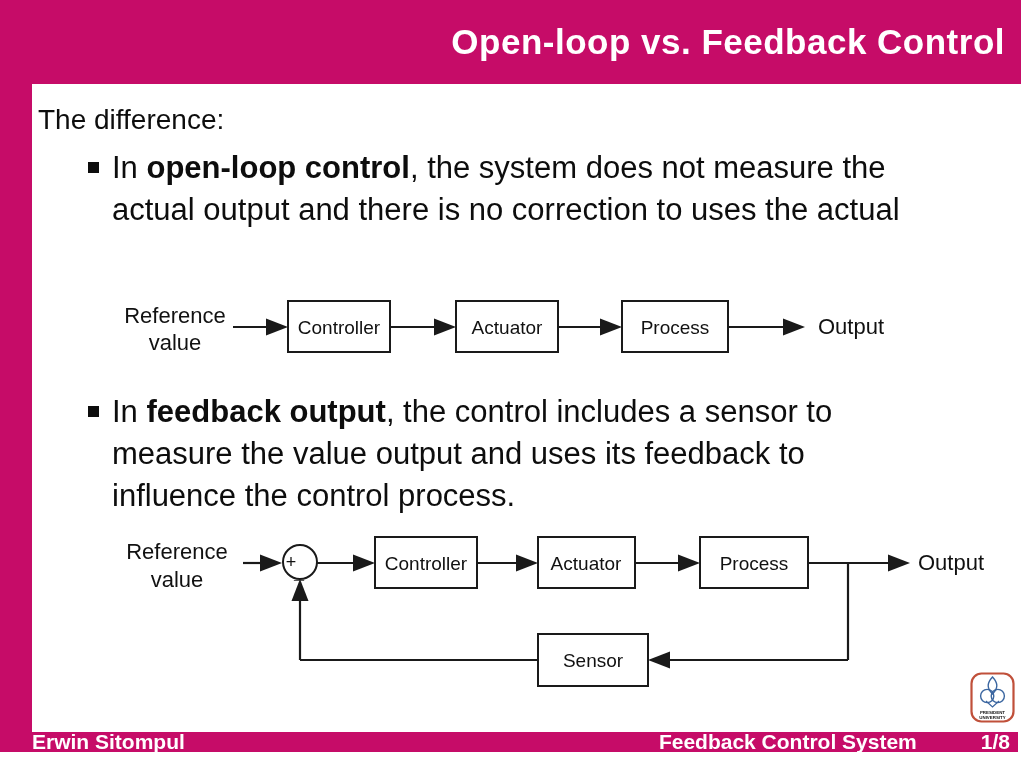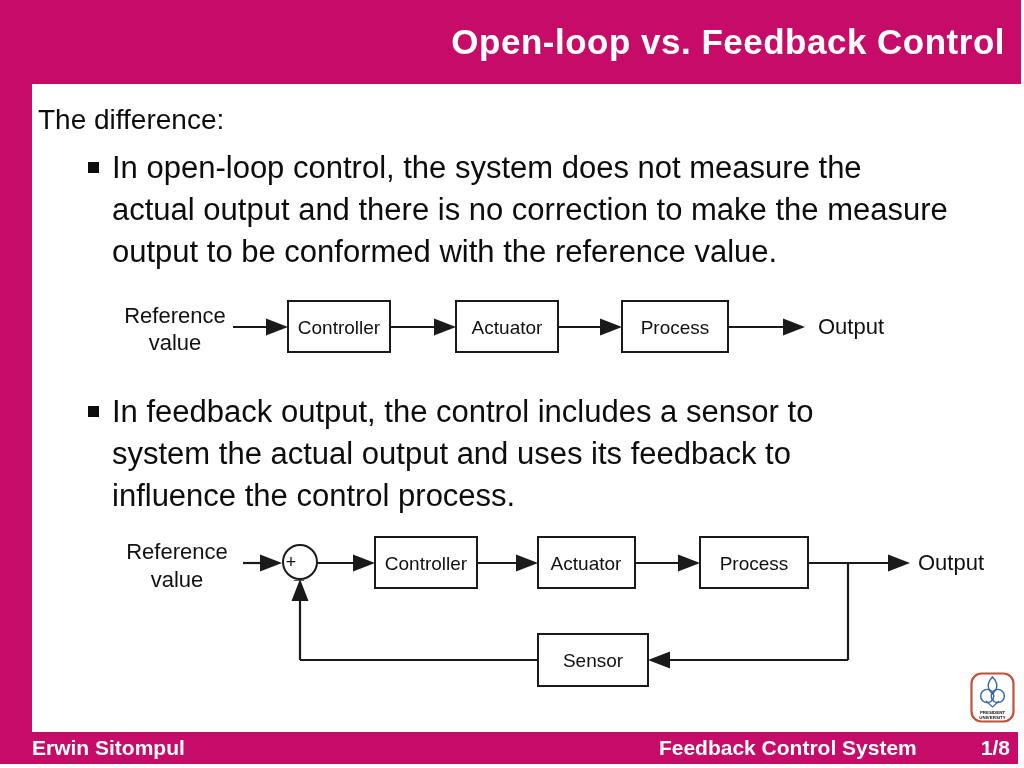--- a/index.html
+++ b/index.html
@@ -20,21 +20,21 @@
   }
   .header-title {
     color: #ffffff; font-size: 35px; font-weight: bold;
     letter-spacing: 0.5px;
   }
   .left-strip {
     position: absolute; left: 0; top: 0; width: 32px; height: 732px;
     background: var(--accent, #C60C68);
   }
   .footer-bar {
-    position: absolute; left: 0; top: 732px; width: 1018px; height: 32px;
+    position: absolute; left: 0; top: 732px; width: 1018px; height: 20px;
     background: var(--accent, #C60C68);
     display: flex; align-items: center; justify-content: space-between;
     padding-left: 32px; padding-right: 8px;
   }
   .footer-left { color: #fff; font-size: 21px; font-weight: bold; }
   .footer-right { display: flex; align-items: flex-start; gap: 64px; }
   .footer-course { color: #fff; font-size: 21px; font-weight: bold; }
   .footer-page { color: #ffffff; font-size: 21px; font-weight: bold; }
 
   .heading {
@@ -45,21 +45,21 @@
     position: absolute; width: 11px; height: 11px; background: #0d0d0d;
   }
   .bullet-marker.b1 { left: 88px; top: 162px; }
   .bullet-marker.b2 { left: 88px; top: 406px; }
   .bullet-text {
     position: absolute; left: 112px; width: 900px;
     font-size: 31px; color: #0d0d0d; line-height: 42px;
   }
   .bullet-text.b1 { top: 147px; }
   .bullet-text.b2 { top: 391px; }
-  .bullet-text .bold { font-weight: normal; }
+  .bullet-text .bold { font-weight: bold; }
 
   .diagram1 { position: absolute; left: 100px; top: 290px; }
   .diagram2 { position: absolute; left: 60px;  top: 527px; }
 
   .logo { position: absolute; left: 970px; top: 672px; }
 
   svg text { font-family: "Liberation Sans", sans-serif; fill: #111; }
   .blk { fill: #ffffff; stroke: #1a1a1a; stroke-width: 2; }
   .wire { stroke: #1a1a1a; stroke-width: 2.2; fill: none; }
   .ah { fill: #1a1a1a; stroke: none; }
@@ -74,22 +74,21 @@
   <div class="header-bar">
     <div class="header-title">Open-loop vs. Feedback Control</div>
   </div>
 
   <div class="left-strip"></div>
 
   <div class="heading">The difference:</div>
 
   <div class="bullet-marker b1"></div>
   <div class="bullet-text b1"><span>In </span><span class="bold">open-loop control</span><span>, the system does not measure the</span><br>
-    <span>actual output and there is no correction to make the measure</span><br>
-    <span>output to be conformed with the reference value.</span>
+    <span>actual output and there is no correction to uses the actual</span><br>
   </div>
 
   <svg class="diagram1" width="800" height="80" viewBox="0 0 800 80">
     <text class="endlbl" text-anchor="middle" x="75" y="33">Reference</text>
     <text class="endlbl" text-anchor="middle" x="75" y="60">value</text>
 
     <line class="wire" x1="133" y1="37" x2="167" y2="37"></line>
     <polygon class="ah" points="188,37 166,28.5 166,45.5"></polygon>
     <rect class="blk" x="188" y="11" width="102" height="51"></rect>
     <text class="lbl" x="239" y="43.5">Controller</text>
@@ -104,21 +103,21 @@
     <rect class="blk" x="522" y="11" width="106" height="51"></rect>
     <text class="lbl" x="575" y="43.5">Process</text>
 
     <line class="wire" x1="628" y1="37" x2="684" y2="37"></line>
     <polygon class="ah" points="705,37 683,28.5 683,45.5"></polygon>
     <text class="endlbl" x="718" y="44">Output</text>
   </svg>
 
   <div class="bullet-marker b2"></div>
   <div class="bullet-text b2"><span>In </span><span class="bold">feedback output</span><span>, the control includes a sensor to</span><br>
-    <span>system the actual output and uses its feedback to</span><br>
+    <span>measure the value output and uses its feedback to</span><br>
     <span>influence the control process.</span>
   </div>
 
   <svg class="diagram2" width="960" height="175" viewBox="0 0 960 175">
     <text class="endlbl" text-anchor="middle" x="117" y="32">Reference</text>
     <text class="endlbl" text-anchor="middle" x="117" y="60">value</text>
 
     <line class="wire" x1="183" y1="36" x2="201" y2="36"></line>
     <polygon class="ah" points="222,36 200,27.5 200,44.5"></polygon>
 

